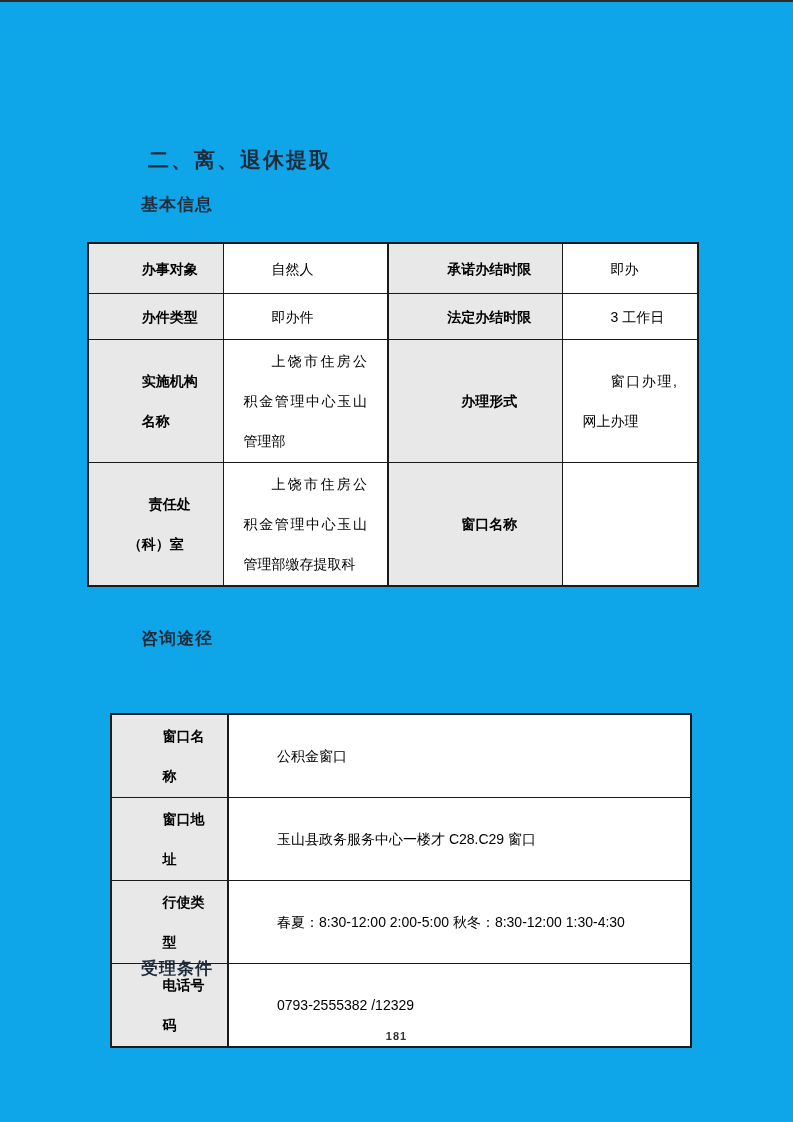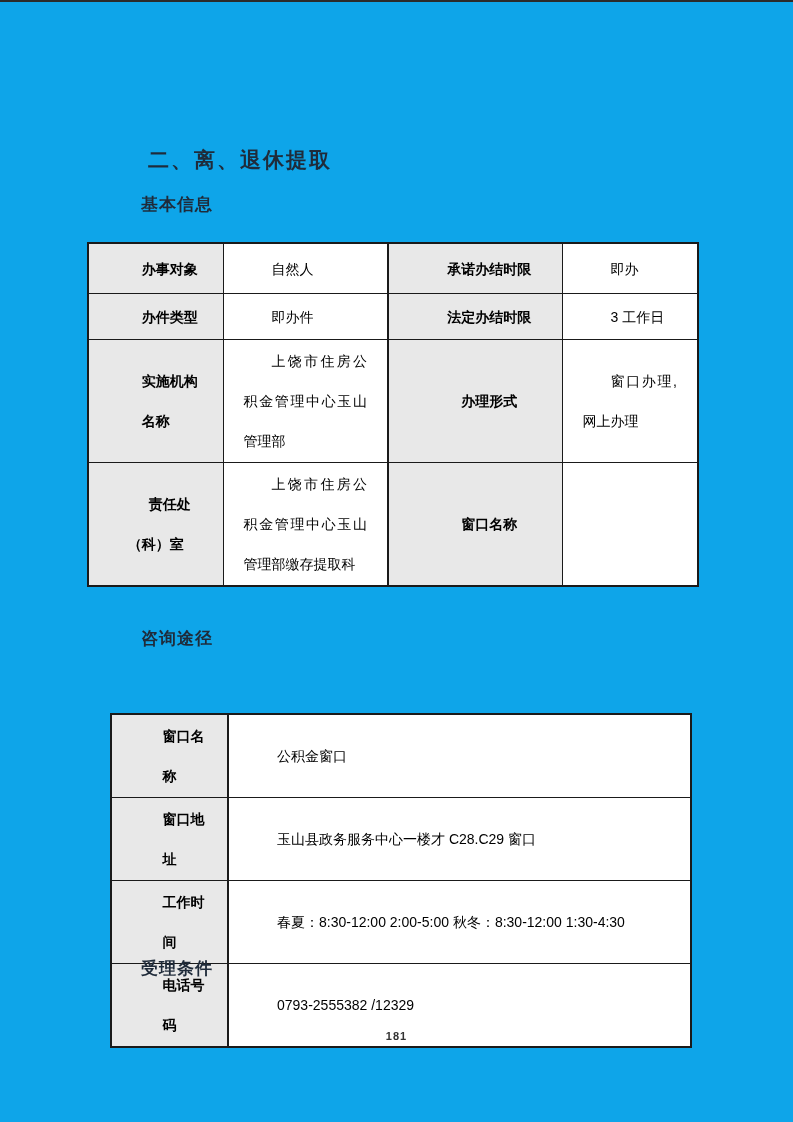--- a/index.html
+++ b/index.html
@@ -129,21 +129,21 @@
     <tbody>
         <tr>
       <td class="lbl">窗口名称</td>
       <td class="val mid">公积金窗口</td>
     </tr>
     <tr>
       <td class="lbl">窗口地址</td>
       <td class="val mid">玉山县政务服务中心一楼才 C28.C29 窗口</td>
     </tr>
     <tr>
-      <td class="lbl">工作时间</td>
+      <td class="lbl">行使类型</td>
       <td class="val mid">春夏：8:30-12:00 2:00-5:00  秋冬：8:30-12:00 1:30-4:30</td>
     </tr>
     <tr>
       <td class="lbl">电话号码</td>
       <td class="val mid">0793-2555382 /12329</td>
     </tr>
   </tbody>
     </table>
 
   <div class="section-heading h-accept">受理条件</div>

